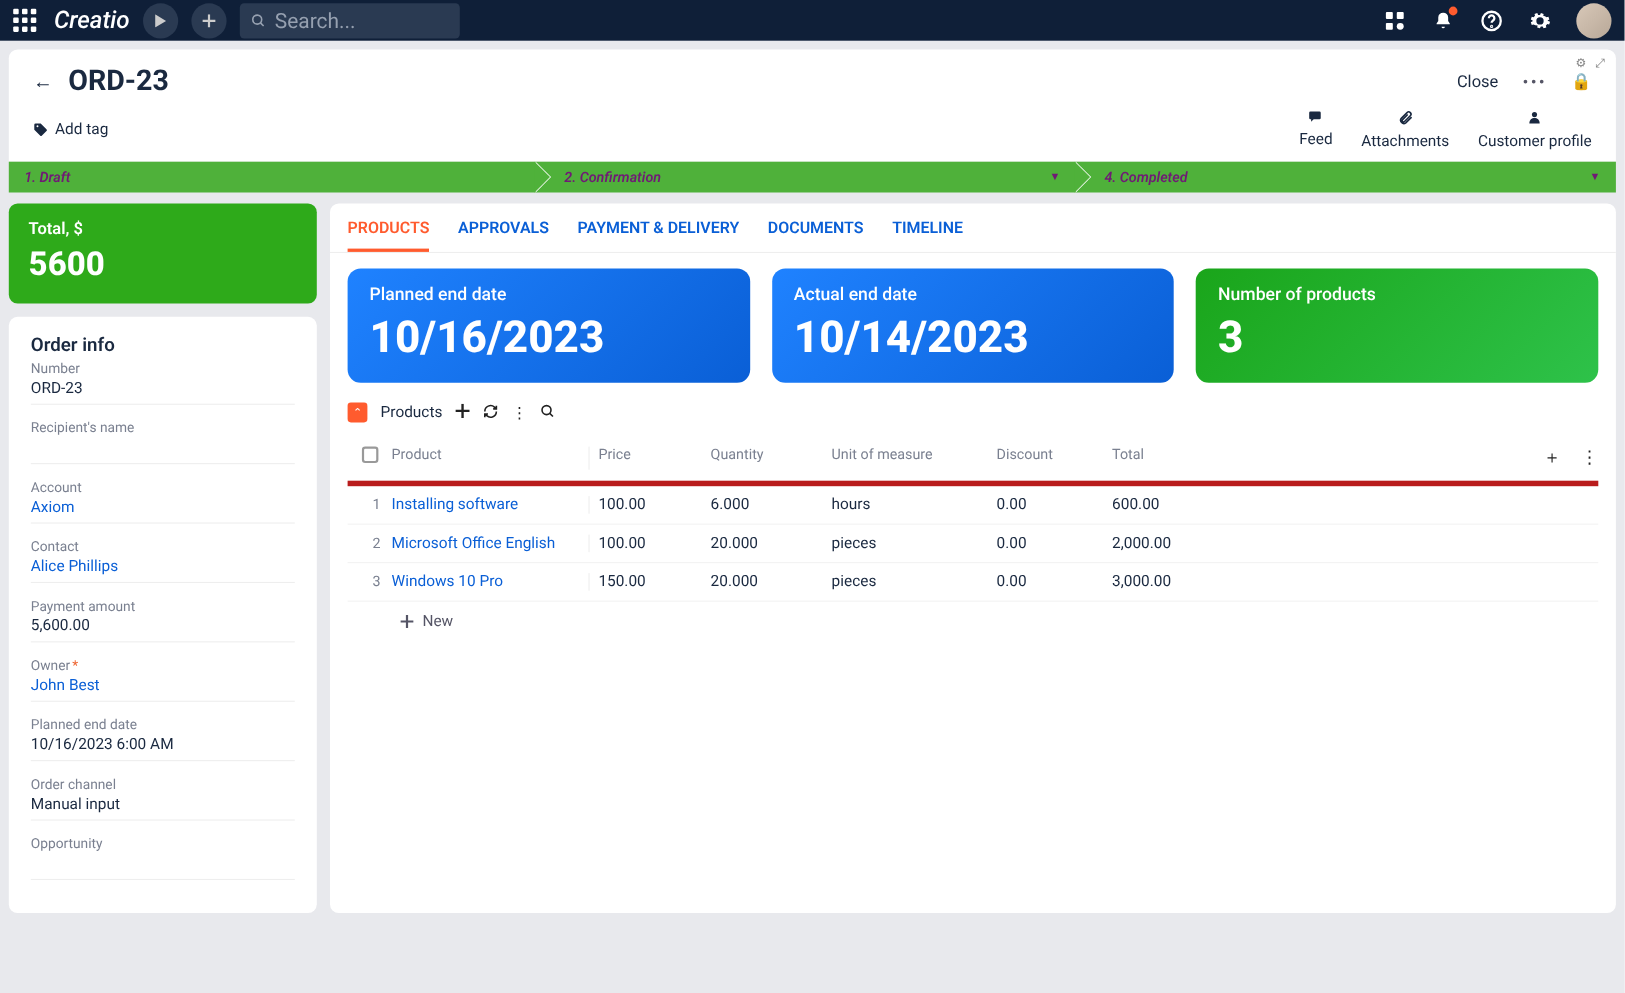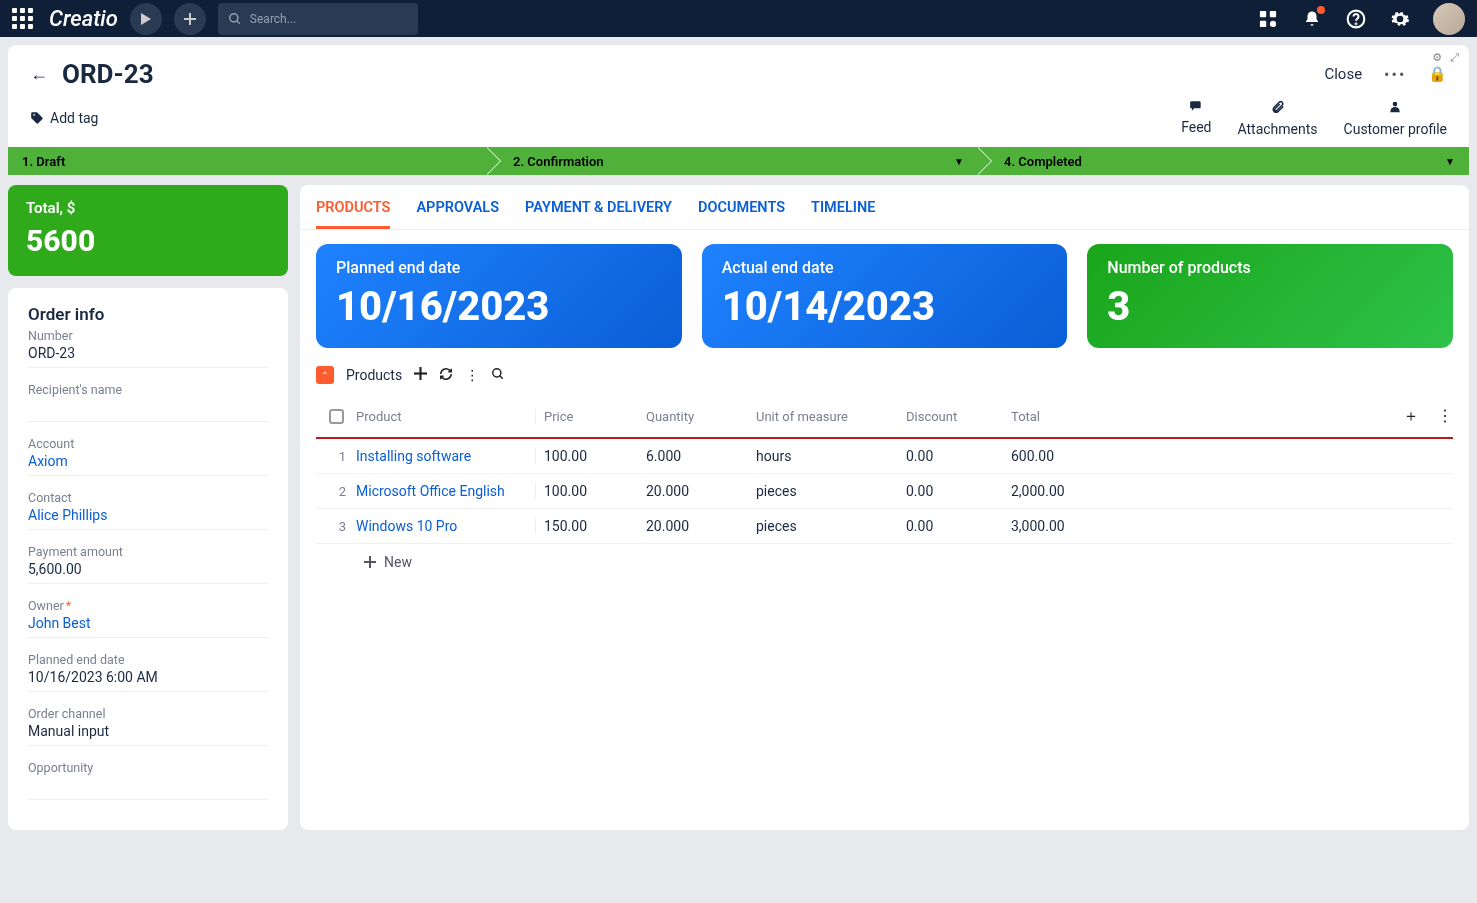--- a/index.html
+++ b/index.html
@@ -2,40 +2,40 @@
 <html><head>
 <meta charset="utf-8">
 <style>
 * { margin:0; padding:0; box-sizing:border-box; font-family:-apple-system,BlinkMacSystemFont,"Segoe UI",Roboto,sans-serif; }
 body { background:#e8e9ed; width:1477px; height:903px; overflow:hidden; }
 .topbar { height:37px; background:#0f1f38; display:flex; align-items:center; padding:0 12px; color:#fff; gap:12px; }
 .apps-icon { display:grid; grid-template-columns:repeat(3,5px); grid-template-rows:repeat(3,5px); gap:3px; cursor:pointer; }
 .apps-icon span { background:#fff; border-radius:1px; }
 .logo { font-size:22px; font-weight:500; font-style:italic; margin-left:4px; }
 .circ-btn { width:32px; height:32px; border-radius:50%; background:#2a3a52; display:flex; align-items:center; justify-content:center; cursor:pointer; color:#ccc; font-size:14px; }
-.searchbar { background:#2a3a52; border-radius:4px; height:32px; width:200px; display:flex; align-items:center; padding:0 10px; color:#96a0b0; font-size:12px; gap:8px; }
+.searchbar { background:#2a3a52; border-radius:4px; height:32px; width:200px; display:flex; align-items:center; padding:0 10px; color:#96a0b0; font-size:19px; gap:8px; }
 .topbar-right { margin-left:auto; display:flex; align-items:center; gap:22px; }
 .top-icon { width:22px; height:22px; display:flex; align-items:center; justify-content:center; cursor:pointer; position:relative; color:#fff; }
 .notif-dot { position:absolute; top:-2px; right:-2px; width:8px; height:8px; background:#ff5b2e; border-radius:50%; }
 .avatar { width:32px; height:32px; border-radius:50%; background:linear-gradient(135deg,#d8c8b8,#b8a898); cursor:pointer; }
 .page-card { margin:8px 8px 0 8px; background:#fff; border-radius:8px 8px 0 0; padding:14px 22px 10px 22px; position:relative; }
 .page-head { display:flex; align-items:center; gap:14px; }
 .back-arrow { font-size:18px; cursor:pointer; color:#1a2940; }
 .page-title { font-size:26px; font-weight:700; color:#1a2940; }
 .head-right { margin-left:auto; display:flex; align-items:center; gap:22px; color:#1a2940; }
 .close-btn { font-size:15px; cursor:pointer; }
 .more-dots { font-size:16px; letter-spacing:2px; cursor:pointer; color:#556; }
 .lock-icon { font-size:15px; color:#556; }
 .corner-icons { position:absolute; top:6px; right:10px; display:flex; gap:8px; color:#888; font-size:11px; }
 .subhead { display:flex; align-items:center; margin-top:10px; }
 .add-tag { display:flex; align-items:center; gap:6px; color:#1a2940; font-size:14px; cursor:pointer; }
 .subhead-right { margin-left:auto; display:flex; gap:26px; }
 .sh-link { display:flex; align-items:center; gap:6px; font-size:14px; color:#1a2940; cursor:pointer;flex-direction:column; }
 .stages { margin:0 8px; display:flex; height:28px; }
-.stage { flex:1; background:#4fb13a; color:#000000; font-size:13px; font-weight:600; display:flex; align-items:center; padding:0 14px; position:relative; }
+.stage { flex:1; background:#4fb13a; color:#701a75; font-size:13px; font-weight:600; display:flex; align-items:center; padding:0 14px; position:relative;font-style:italic; }
 .stage:not(:last-child)::after { content:""; position:absolute; right:-13px; top:0; border-top:14px solid transparent; border-bottom:14px solid transparent; border-left:14px solid #4fb13a; z-index:2; }
 .stage:not(:first-child)::before { content:""; position:absolute; left:0; top:0; border-top:14px solid transparent; border-bottom:14px solid transparent; border-left:14px solid #fff; z-index:1; }
 .stage:not(:first-child) { padding-left:26px; }
 .stage .chev { margin-left:auto; font-size:10px; }
 .body-area { display:flex; gap:12px; margin:10px 8px 0 8px; }
 .left-col { width:280px; display:flex; flex-direction:column; gap:12px; }
 .total-card { background:#2eaa1a; border-radius:8px; color:#fff; padding:14px 18px 18px; }
 .total-label { font-size:15px; font-weight:600; }
 .total-value { font-size:30px; font-weight:800; margin-top:6px; }
 .info-card { background:#fff; border-radius:8px; padding:16px 20px; }
@@ -53,21 +53,21 @@
 .metric { flex:1; border-radius:12px; padding:14px 20px 18px; color:#fff; }
 .metric.blue { background:linear-gradient(135deg,#1f82ff 0%,#0a5fd6 100%); }
 .metric.green { background:linear-gradient(135deg,#1aa51a 0%,#2ec24a 100%); }
 .metric-label { font-size:16px; font-weight:500; }
 .metric-value { font-size:40px; font-weight:800; margin-top:6px; }
 .sect-hdr { display:flex; align-items:center; gap:12px; padding:4px 16px; color:#1a2940; font-size:14px; }
 .collapse-btn { width:18px; height:18px; background:#ff5b2e; border-radius:3px; display:flex; align-items:center; justify-content:center; color:#fff; font-size:10px; cursor:pointer; }
 .sect-icons { display:flex; gap:12px; color:#222; font-size:14px; }
 .sect-icons span { cursor:pointer; }
 .table-wrap { margin:8px 16px 0; }
-.thead { display:flex; align-items:center; font-size:13px; color:#7a8090; padding:10px 0; border-bottom:2px solid #b91c1c; }
+.thead { display:flex; font-size:13px; color:#7a8090; padding:10px 0; border-bottom:5px solid #b91c1c; }
 .th-chk { width:40px; display:flex; justify-content:center; }
 .th-chk span { width:15px; height:15px; border:2px solid #999; border-radius:3px; display:block; }
 .col-prod { width:180px; border-right:1px solid #eee; padding-right:8px; }
 .col-price { width:110px; padding-left:8px; }
 .col-qty { width:110px; }
 .col-uom { width:150px; }
 .col-disc { width:105px; }
 .col-total { width:120px; }
 .th-actions { margin-left:auto; display:flex; gap:18px; color:#222; font-size:16px; }
 .trow { display:flex; align-items:center; font-size:14px; color:#1a2940; padding:9px 0; border-bottom:1px solid #f2f2f2; }

